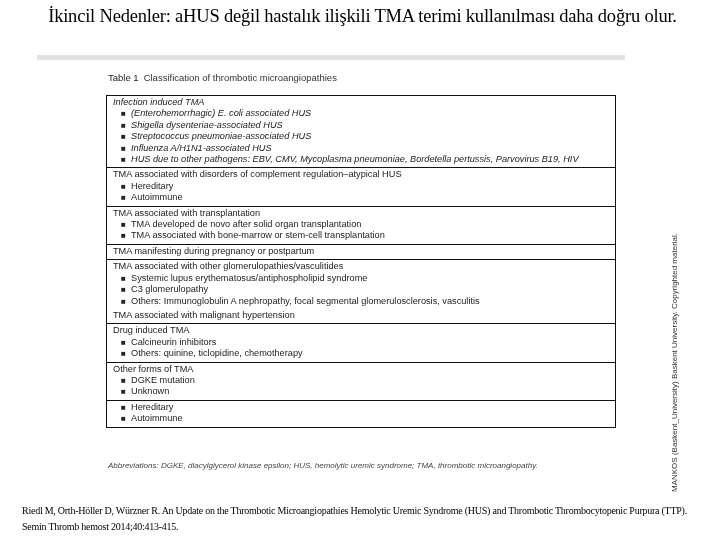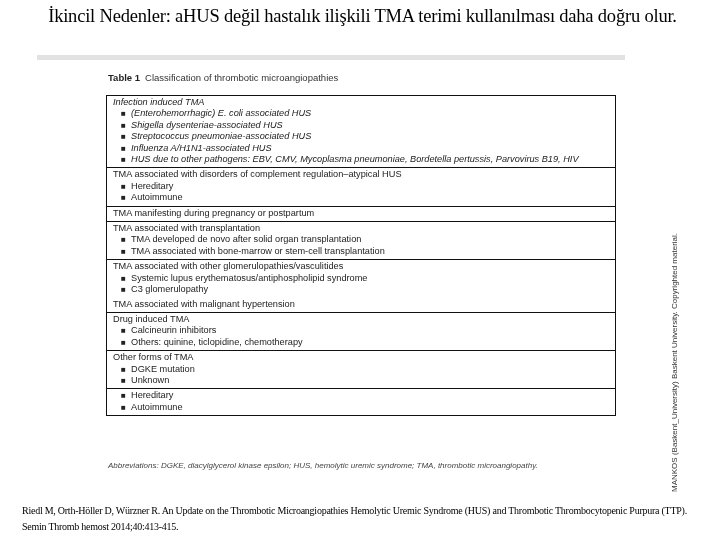--- a/index.html
+++ b/index.html
@@ -12,21 +12,21 @@
       font-family: "Liberation Serif", serif; font-size: 18.5px; color: #000; white-space: nowrap;
       letter-spacing: -0.2px;
       text-align: center;
     }
     .gray-bar {
       position: absolute; left: 37px; top: 55px; width: 588px; height: 5px; background: #e2e2e2;
     }
     .table-heading {
       position: absolute; left: 108px; top: 72px; font-size: 9.5px; color: #333; white-space: nowrap;
     }
-    .table-heading b { font-weight: bold; color: #222; margin-right: 5px; }
+    .table-heading b { font-weight: normal; color: #222; margin-right: 5px; }
     .tma-table {
       position: absolute; left: 106px; top: 95px; width: 510px;
       border: 1.5px solid #111; box-sizing: border-box;
     }
     .block { border-top: 1.5px solid #111; padding: 1px 0 2px 6px; }
     .block:first-child { border-top: none; font-style: italic; }
     .line { font-size: 9.2px; line-height: 11.4px; color: #222; white-space: nowrap; }
     .bullet { padding-left: 8px; }
     .bullet .dot { display: inline-block; width: 10px; font-size: 8px; }
     .extra { margin-top: 3px; }
@@ -65,34 +65,35 @@
     <div class="line bullet"><span class="dot">■</span><span>HUS due to other pathogens: EBV, CMV, Mycoplasma pneumoniae, Bordetella pertussis, Parvovirus B19, HIV</span></div>
   </div>
 
   <div class="block">
     <div class="line">TMA associated with disorders of complement regulation–atypical HUS</div>
     <div class="line bullet"><span class="dot">■</span><span>Hereditary</span></div>
     <div class="line bullet"><span class="dot">■</span><span>Autoimmune</span></div>
   </div>
 
   <div class="block">
-    <div class="line">TMA manifesting during pregnancy or postpartum</div>
+    <div class="line">TMA associated with transplantation</div>
+    <div class="line bullet"><span class="dot">■</span><span>TMA developed de novo after solid organ transplantation</span></div>
+    <div class="line bullet"><span class="dot">■</span><span>TMA associated with bone-marrow or stem-cell transplantation</span></div>
   </div>
 
   <div class="block">
-    <div class="line">TMA associated with transplantation</div>
-    <div class="line bullet"><span class="dot">■</span><span>TMA developed de novo after solid organ transplantation</span></div>
-    <div class="line bullet"><span class="dot">■</span><span>TMA associated with bone-marrow or stem-cell transplantation</span></div>
+    <div class="line">TMA manifesting during pregnancy or postpartum</div>
   </div>
 
 
   <div class="block">
     <div class="line">TMA associated with other glomerulopathies/vasculitides</div>
     <div class="line bullet"><span class="dot">■</span><span>Systemic lupus erythematosus/antiphospholipid syndrome</span></div>
     <div class="line bullet"><span class="dot">■</span><span>C3 glomerulopathy</span></div>
+    <div class="line bullet"><span class="dot">■</span><span>Others: Immunoglobulin A nephropathy, focal segmental glomerulosclerosis, vasculitis</span></div>
     <div class="line extra">TMA associated with malignant hypertension</div>
   </div>
 
   <div class="block">
     <div class="line">Drug induced TMA</div>
     <div class="line bullet"><span class="dot">■</span><span>Calcineurin inhibitors</span></div>
     <div class="line bullet"><span class="dot">■</span><span>Others: quinine, ticlopidine, chemotherapy</span></div>
   </div>
 
   <div class="block">

